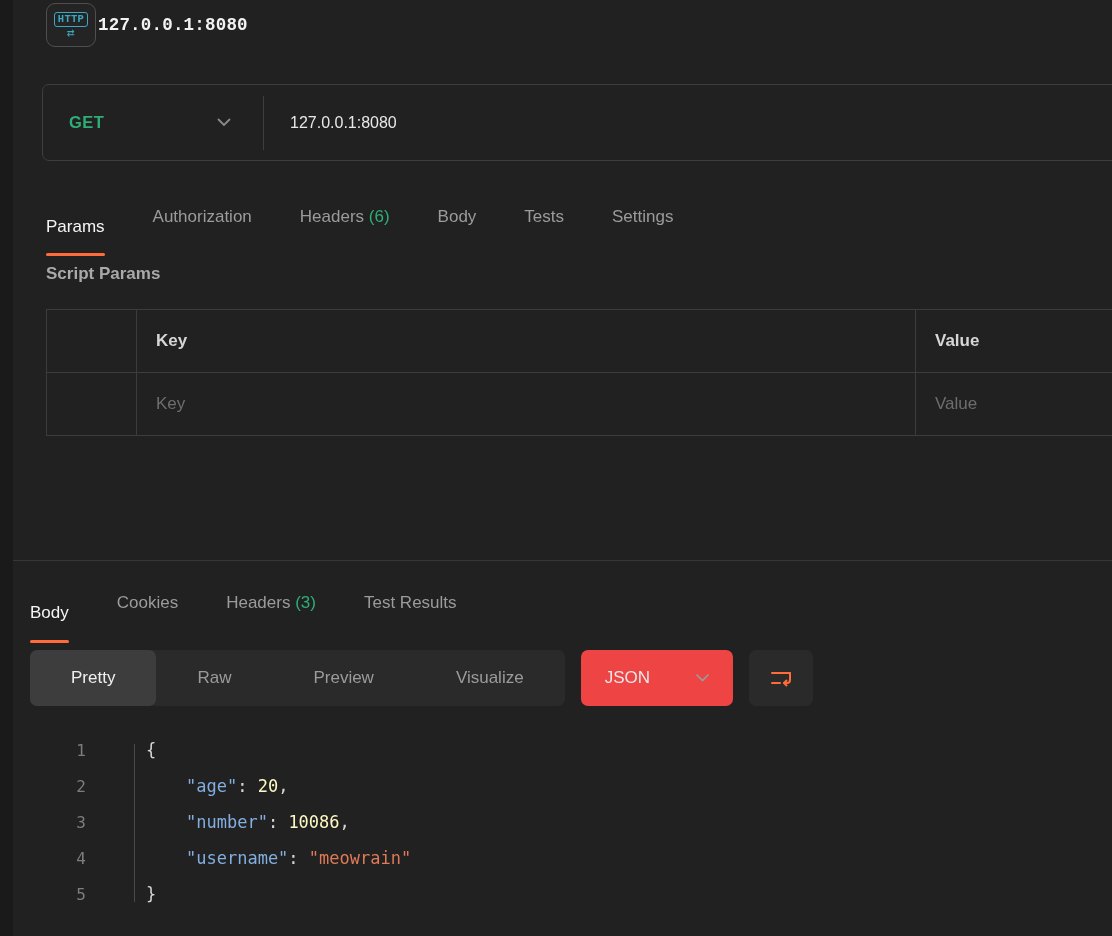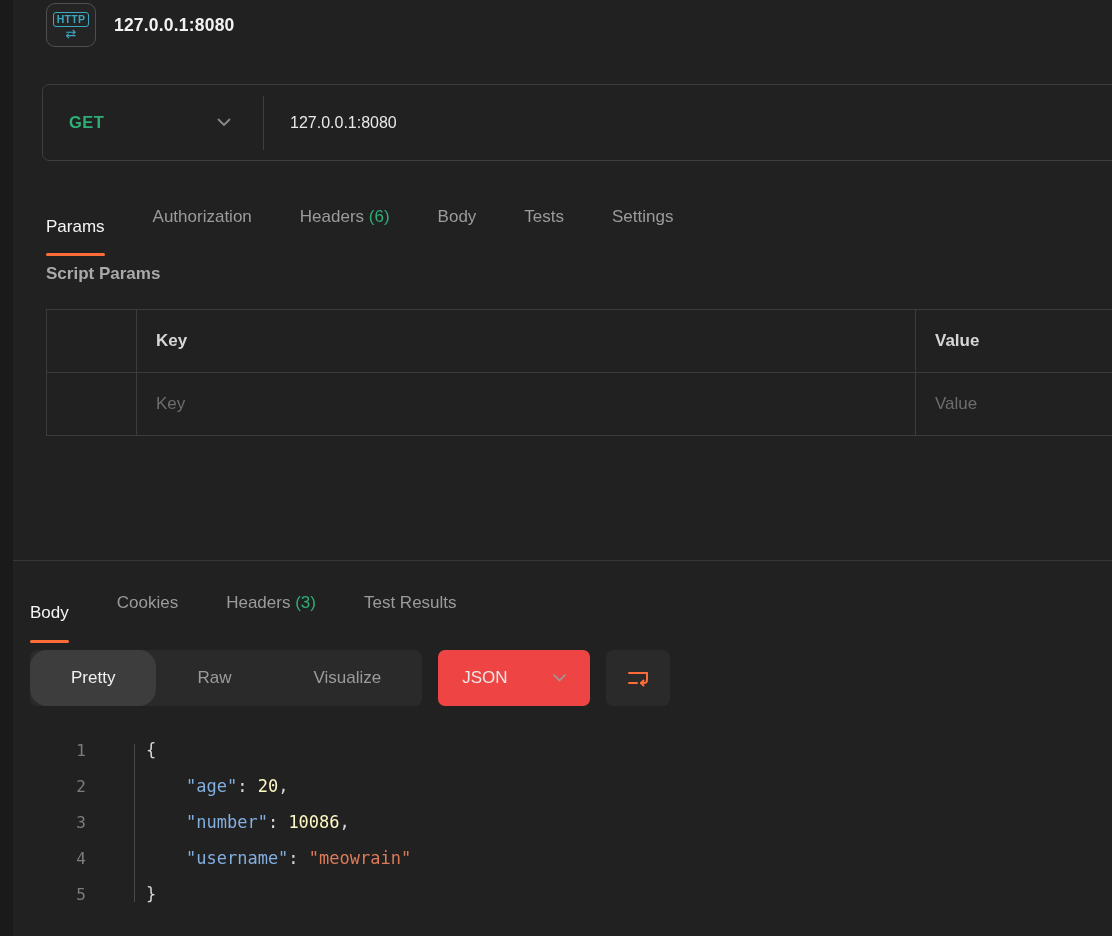--- a/index.html
+++ b/index.html
@@ -6,21 +6,21 @@
   html,body { width:1112px; height:936px; overflow:hidden; }
   body {
     background:#212121;
     font-family:"Liberation Sans","DejaVu Sans",sans-serif;
     color:#ededed;
   }
   .app { position:relative; width:1112px; height:936px; background:#212121; overflow:hidden; }
   .left-strip { position:absolute; left:0; top:0; width:13px; height:936px; background:#1a1a1a; z-index:6; }
 
   
-  .top-header { position:absolute; left:46px; top:0; height:50px; display:flex; align-items:center; gap:18px; }
+  .top-header { position:absolute; left:46px; top:0; height:50px; display:flex; align-items:center; gap:2px;font-family:Liberation Mono, monospace; }
   .http-badge {
     width:50px; height:44px; border:1px solid #4f4f4f; border-radius:9px;
     display:flex; flex-direction:column; align-items:center; justify-content:center;
     background:#242424;
   }
   .http-box {
     border:1.5px solid #3aa8c1; color:#3aa8c1; border-radius:3px;
     font-size:10.5px; font-weight:700; line-height:13px; padding:0 3px; letter-spacing:.3px;
   }
   .http-arrows { color:#3aa8c1; font-size:13px; line-height:11px; margin-top:1px; }
@@ -81,21 +81,21 @@
 
   
   .resp-tabs { position:absolute; left:30px; top:576px; display:flex; column-gap:48px; }
   .resp-tabs .tab { padding:6px 0 20px; }
 
   
   .resp-toolbar { position:absolute; left:30px; top:650px; display:flex; align-items:center; }
   .seg-group { display:flex; background:#2a2a2a; border-radius:7px; height:56px; align-items:stretch; }
   .seg {
     border:none; background:transparent; color:#9b9b9b; font-size:17px; font-family:inherit;
-    padding:0 41px; border-radius:17px; cursor:pointer; white-space:nowrap;
+    padding:0 41px; border-radius:7px; cursor:pointer; white-space:nowrap;
   }
   .seg.active { background:#3d3d3d; color:#f0f0f0; }
   .format-select {
     margin-left:16px; height:56px; width:152px; background:#ef4444; border:none; border-radius:7px;
     display:flex; align-items:center; justify-content:space-between; padding:0 24px;
     color:#e8e8e8; font-size:17px; font-family:inherit; cursor:pointer;
   }
   .beautify-btn {
     margin-left:16px; height:56px; width:64px; background:#2a2a2a; border:none; border-radius:7px;
     display:flex; align-items:center; justify-content:center; cursor:pointer;
@@ -174,20 +174,21 @@
     <button class="tab active"><span>Body</span></button>
     <button class="tab"><span>Cookies</span></button>
     <button class="tab"><span>Headers</span> <span class="count">(3)</span></button>
     <button class="tab"><span>Test Results</span></button>
   </div>
 
   <div class="resp-toolbar">
     <div class="seg-group">
       <button class="seg active">Pretty</button>
       <button class="seg">Raw</button>
+      <button class="seg">Preview</button>
       <button class="seg">Visualize</button>
     </div>
     <button class="format-select">
       <span>JSON</span>
       <svg class="chev" width="13" height="8" viewBox="0 0 13 8">
           <path d="M1 1 L6.5 6.5 L12 1" stroke="#9a9a9a" stroke-width="1.7" fill="none" stroke-linecap="round"></path>
         </svg>
     </button>
     <button class="beautify-btn">
       <svg width="24" height="20" viewBox="0 0 24 20" fill="none">

